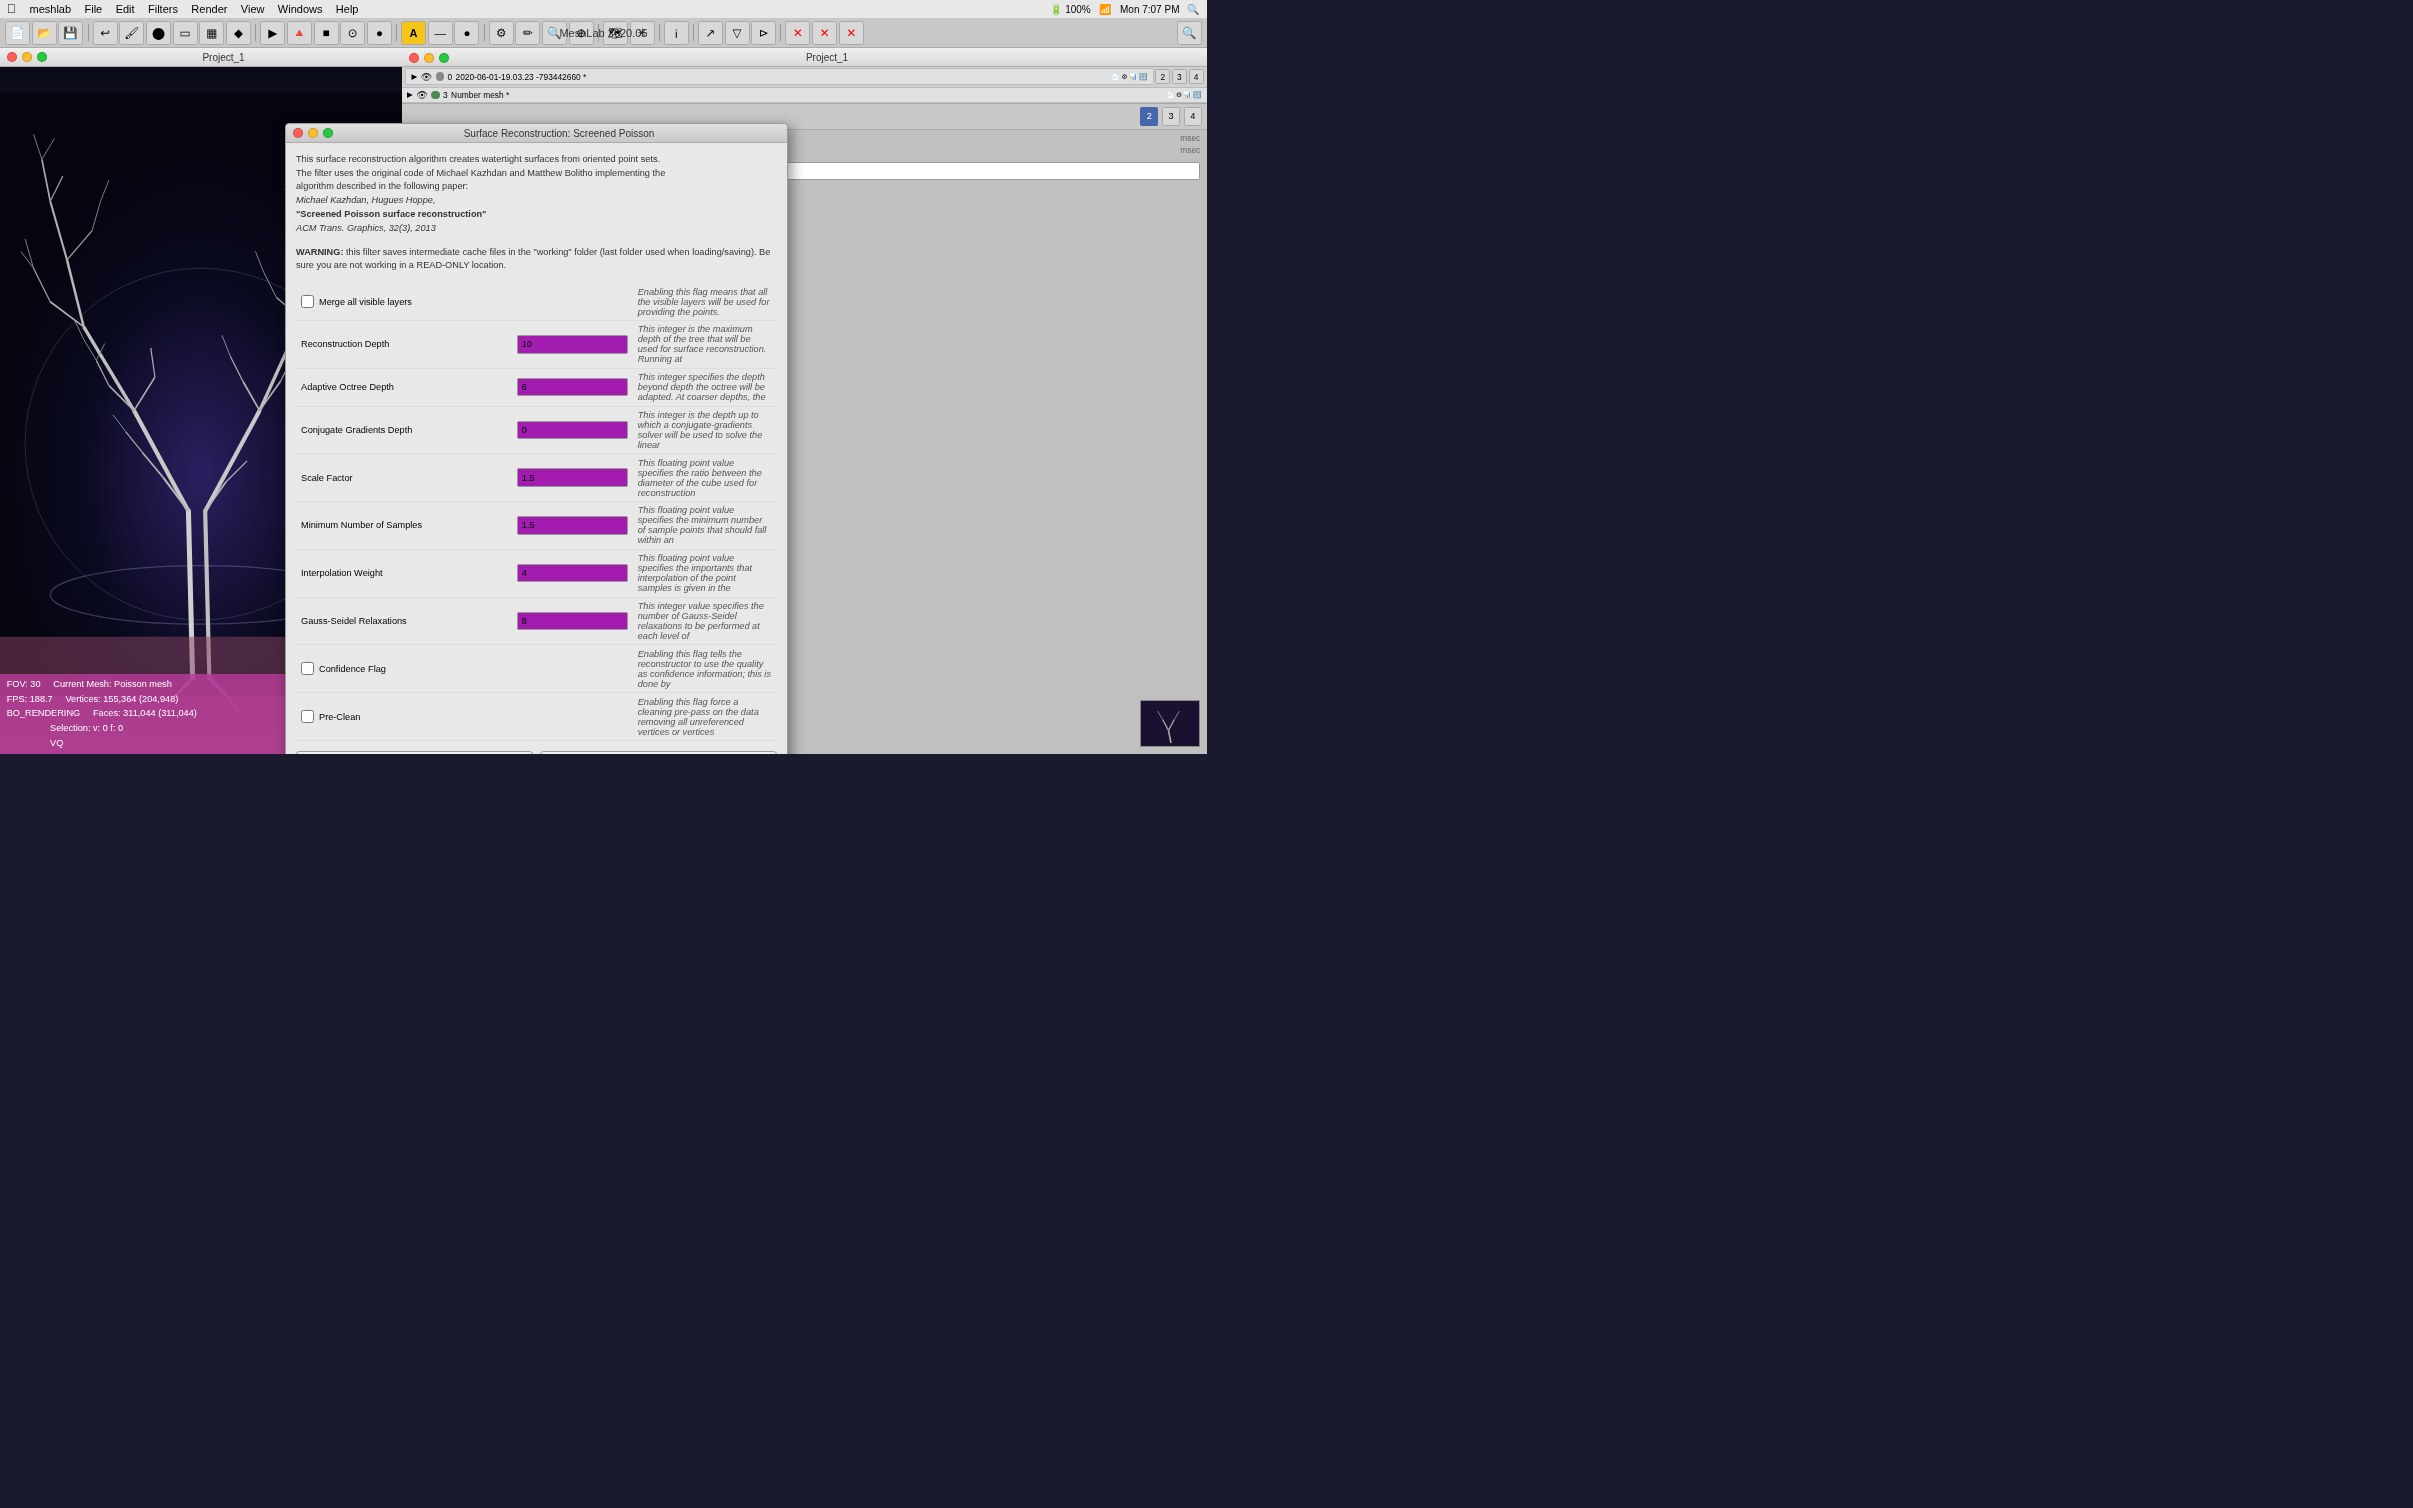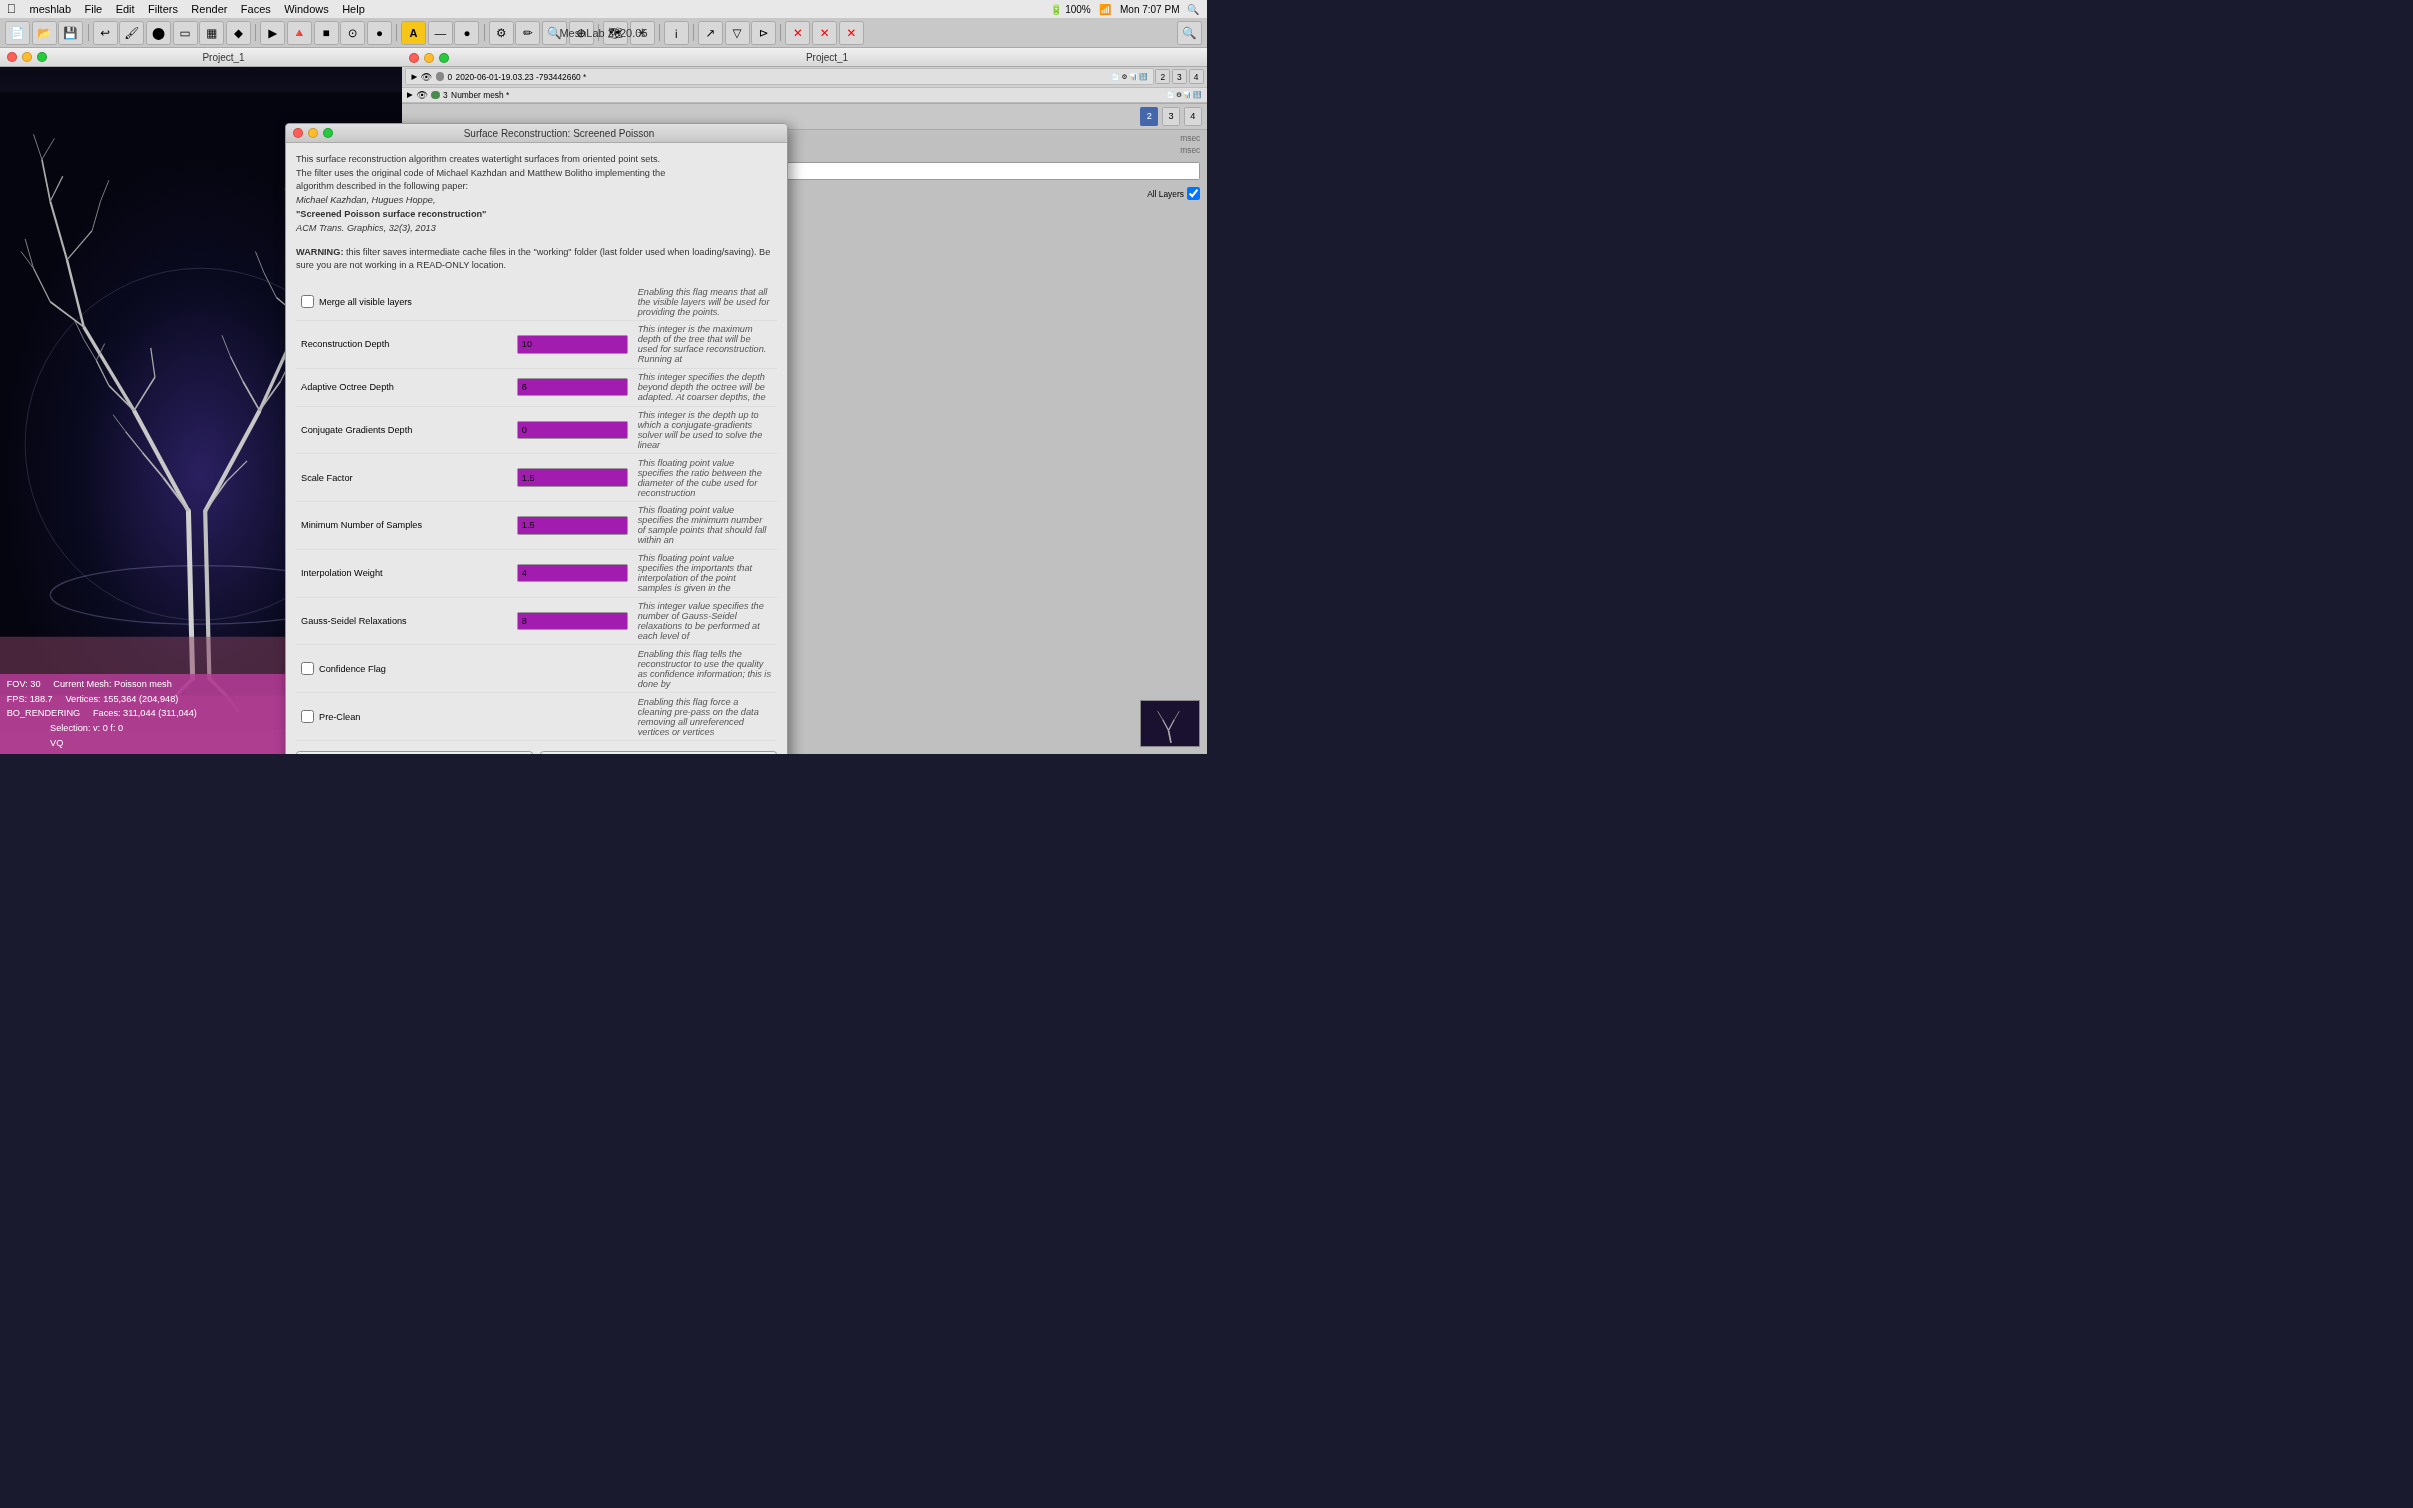--- a/index.html
+++ b/index.html
@@ -267,21 +267,21 @@
 </head>
 <body>
 
 <div class="menu-bar">
   <span class="menu-bar-apple"></span>
   <span class="menu-bar-item">meshlab</span>
   <span class="menu-bar-item">File</span>
   <span class="menu-bar-item">Edit</span>
   <span class="menu-bar-item">Filters</span>
   <span class="menu-bar-item">Render</span>
-  <span class="menu-bar-item">Faces</span>
+  <span class="menu-bar-item">View</span>
   <span class="menu-bar-item">Windows</span>
   <span class="menu-bar-item">Help</span>
   <div class="menu-bar-right">
     <span>🔋 100%</span>
     <span>📶</span>
     <span>Mon 7:07 PM</span>
     <span>🔍</span>
   </div>
 </div>
 
@@ -511,24 +511,20 @@
 
         <div style="padding:3.4px 6.7px; display:flex; flex-direction:column; align-items:flex-end; gap:1.7px;">
           <span style="font-size:8.4px;color:#666;">msec</span>
           <span style="font-size:8.4px;color:#666;">msec</span>
         </div>
 
         <div style="padding:3.4px 6.7px;">
           <input type="text" style="width: 100%; height: 18.4px; border: 0.8px solid rgb(153, 153, 153); border-radius: 1.7px; padding: 0px 3.4px; font-size: 9.2px; background: white;">
         </div>
 
-        <div style="padding:3.4px 6.7px; display:flex; align-items:center; justify-content:flex-end; gap:3.4px;">
-          <span style="font-size:8.4px;">All Layers</span>
-          <input type="checkbox" checked="" style="cursor: pointer;">
-        </div>
 
         <div style="position:absolute; bottom:6.7px; right:6.7px; width:60px; height:47px; background:#2a2040; border:0.8px solid #888; overflow:hidden;">
           <svg width="60" height="47" viewBox="0 0 72 56">
             <rect width="72" height="56" fill="#1a1030"></rect>
 
             <line x1="36" y1="50" x2="33" y2="35" stroke="#aaa" stroke-width="2"></line>
             <line x1="33" y1="35" x2="26" y2="22" stroke="#aaa" stroke-width="1.5"></line>
             <line x1="26" y1="22" x2="20" y2="12" stroke="#999" stroke-width="1"></line>
             <line x1="33" y1="35" x2="40" y2="22" stroke="#aaa" stroke-width="1.5"></line>
             <line x1="40" y1="22" x2="46" y2="12" stroke="#999" stroke-width="1"></line>

